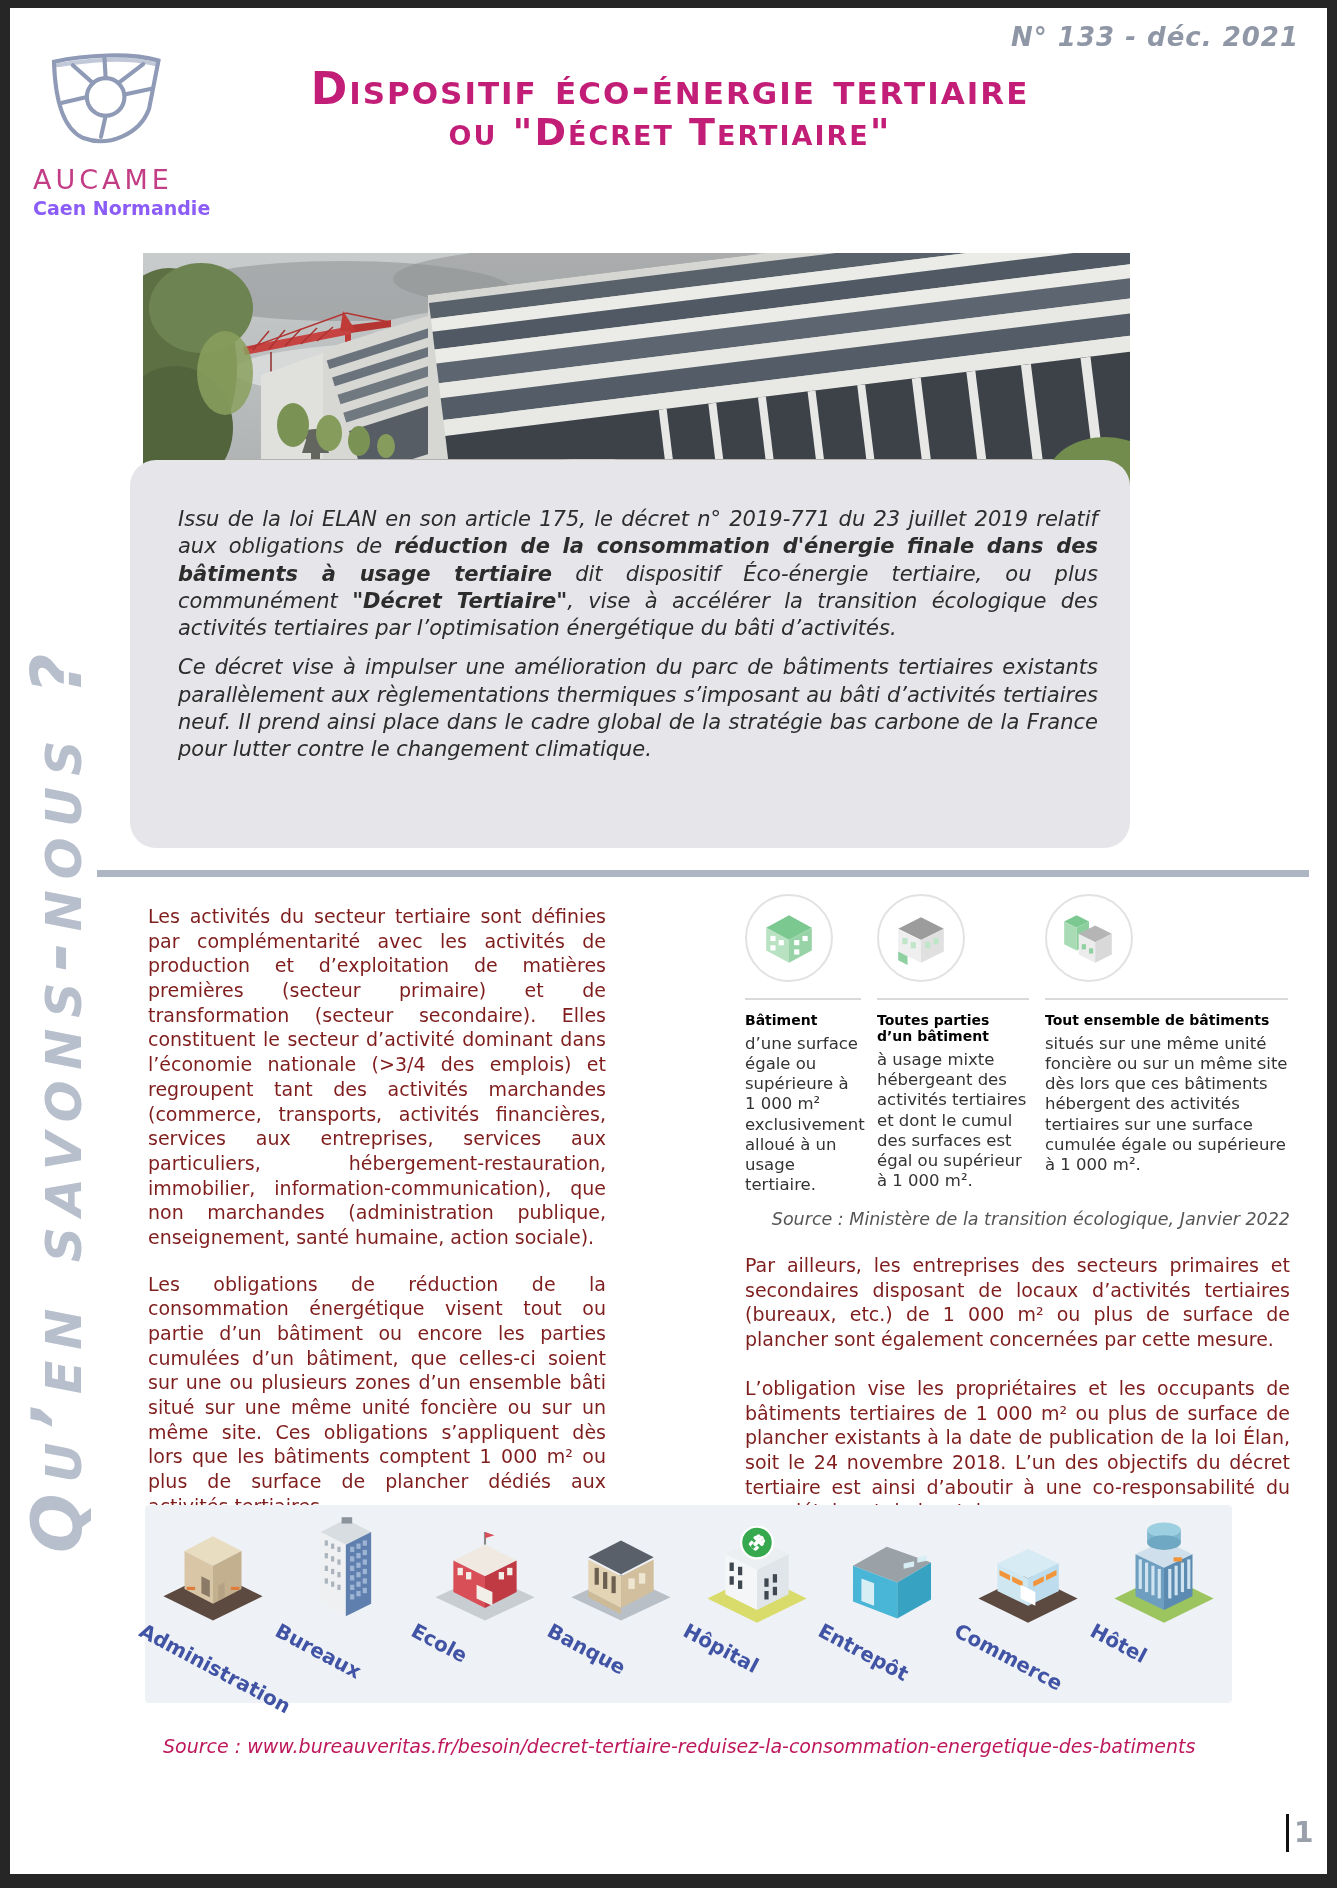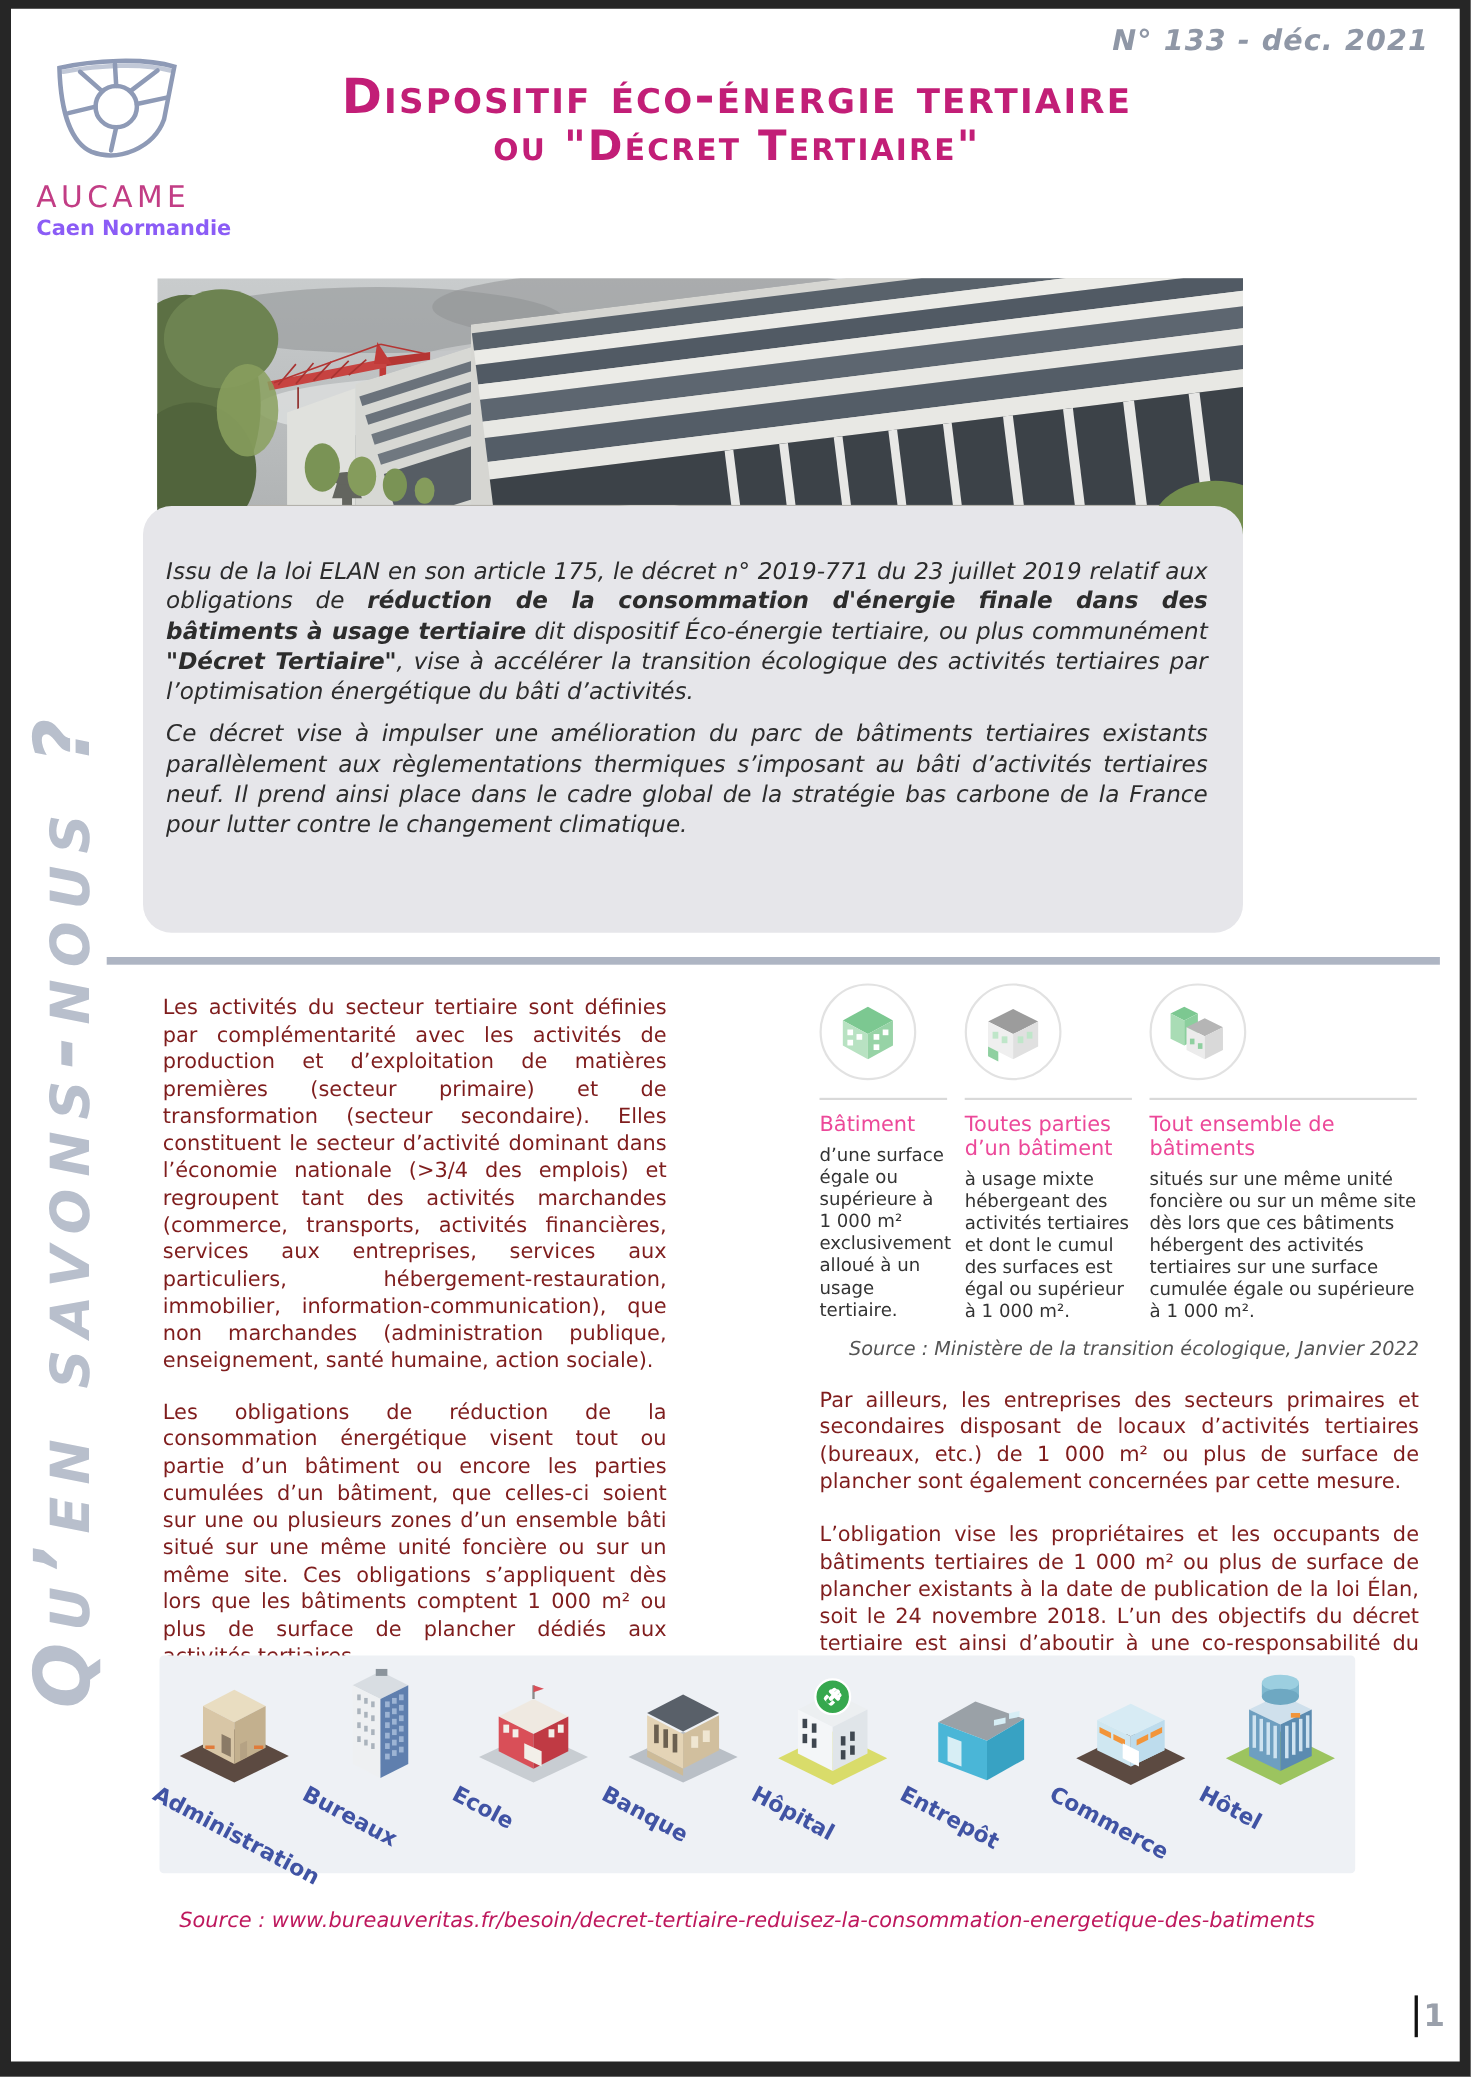--- a/index.html
+++ b/index.html
@@ -24,21 +24,21 @@
     transform:rotate(-90deg);transform-origin:0 0;
     font-size:70px;font-weight:bold;font-style:italic;letter-spacing:11px;
     color:#b8bfcc;white-space:nowrap;font-variant:small-caps;}
 
   
   #photo{left:133px;top:245px;width:987px;height:234px;}
   #photo svg{display:block;width:987px;height:234px;}
 
   
   #intro-box{left:120px;top:452px;width:1000px;height:388px;background:#e6e6ea;
-             border-radius:26px;box-sizing:border-box;padding:46px 32px 0 21px;}
+             border-radius:26px;box-sizing:border-box;padding:46px 32px 0 48px;}
   .intro-p{font-size:21px;font-style:italic;color:#2c2c2c;text-align:justify;
            line-height:1.3;margin:0 0 12px 0;}
   .intro-p b{font-weight:bold;}
 
   #rule{left:87px;top:862px;width:1212px;height:7px;background:#aeb5c3;}
 
   
   #left-col{left:138px;top:880px;width:458px;}
   #qui-heading{text-align:center;color:#c21e77;font-weight:bold;font-variant:small-caps;line-height:1.12;}
   #qui-heading .h1{font-size:31px;}
@@ -46,21 +46,21 @@
   .body-p{font-size:19px;line-height:1.3;text-align:justify;color:#7f1d1d;margin:0 0 22px 0;}
   #left-col .body-p:first-of-type{margin-top:16px;}
 
   #right-col{left:735px;top:886px;width:545px;}
   #cards{display:flex;gap:16px;}
   .card{display:flex;flex-direction:column;}
   .card.c1{width:116px;}.card.c2{width:152px;}.card.c3{width:243px;}
   .card-circle{width:84px;height:84px;border-radius:50%;border:2px solid #e2e2e2;
                background:#fff;display:flex;align-items:center;justify-content:center;}
   .card-div{height:2px;background:#d9d9d9;margin:16px 0 12px 0;}
-  .card-title{font-size:19px;font-weight:normal;color:#ec4899;line-height:1.15;margin-bottom:6px;}
+  .card-title{font-size:14px;font-weight:bold;color:#000000;line-height:1.15;margin-bottom:6px;}
   .card-text{font-size:16.5px;line-height:1.22;color:#333;}
   #cards-source{margin-top:14px;text-align:right;font-style:italic;font-size:17.5px;color:#555;}
   #right-col .body-p{margin-top:24px;margin-bottom:0;}
 
   
   #strip{left:135px;top:1497px;width:1087px;height:198px;background:#eef1f5;
          border-radius:4px;display:flex;}
   .b-slot{position:relative;width:136px;height:198px;}
   .b-slot svg{position:absolute;left:10px;top:8px;width:116px;height:116px;}
   .b-label{position:absolute;left:-4px;top:112px;transform:rotate(28deg);

